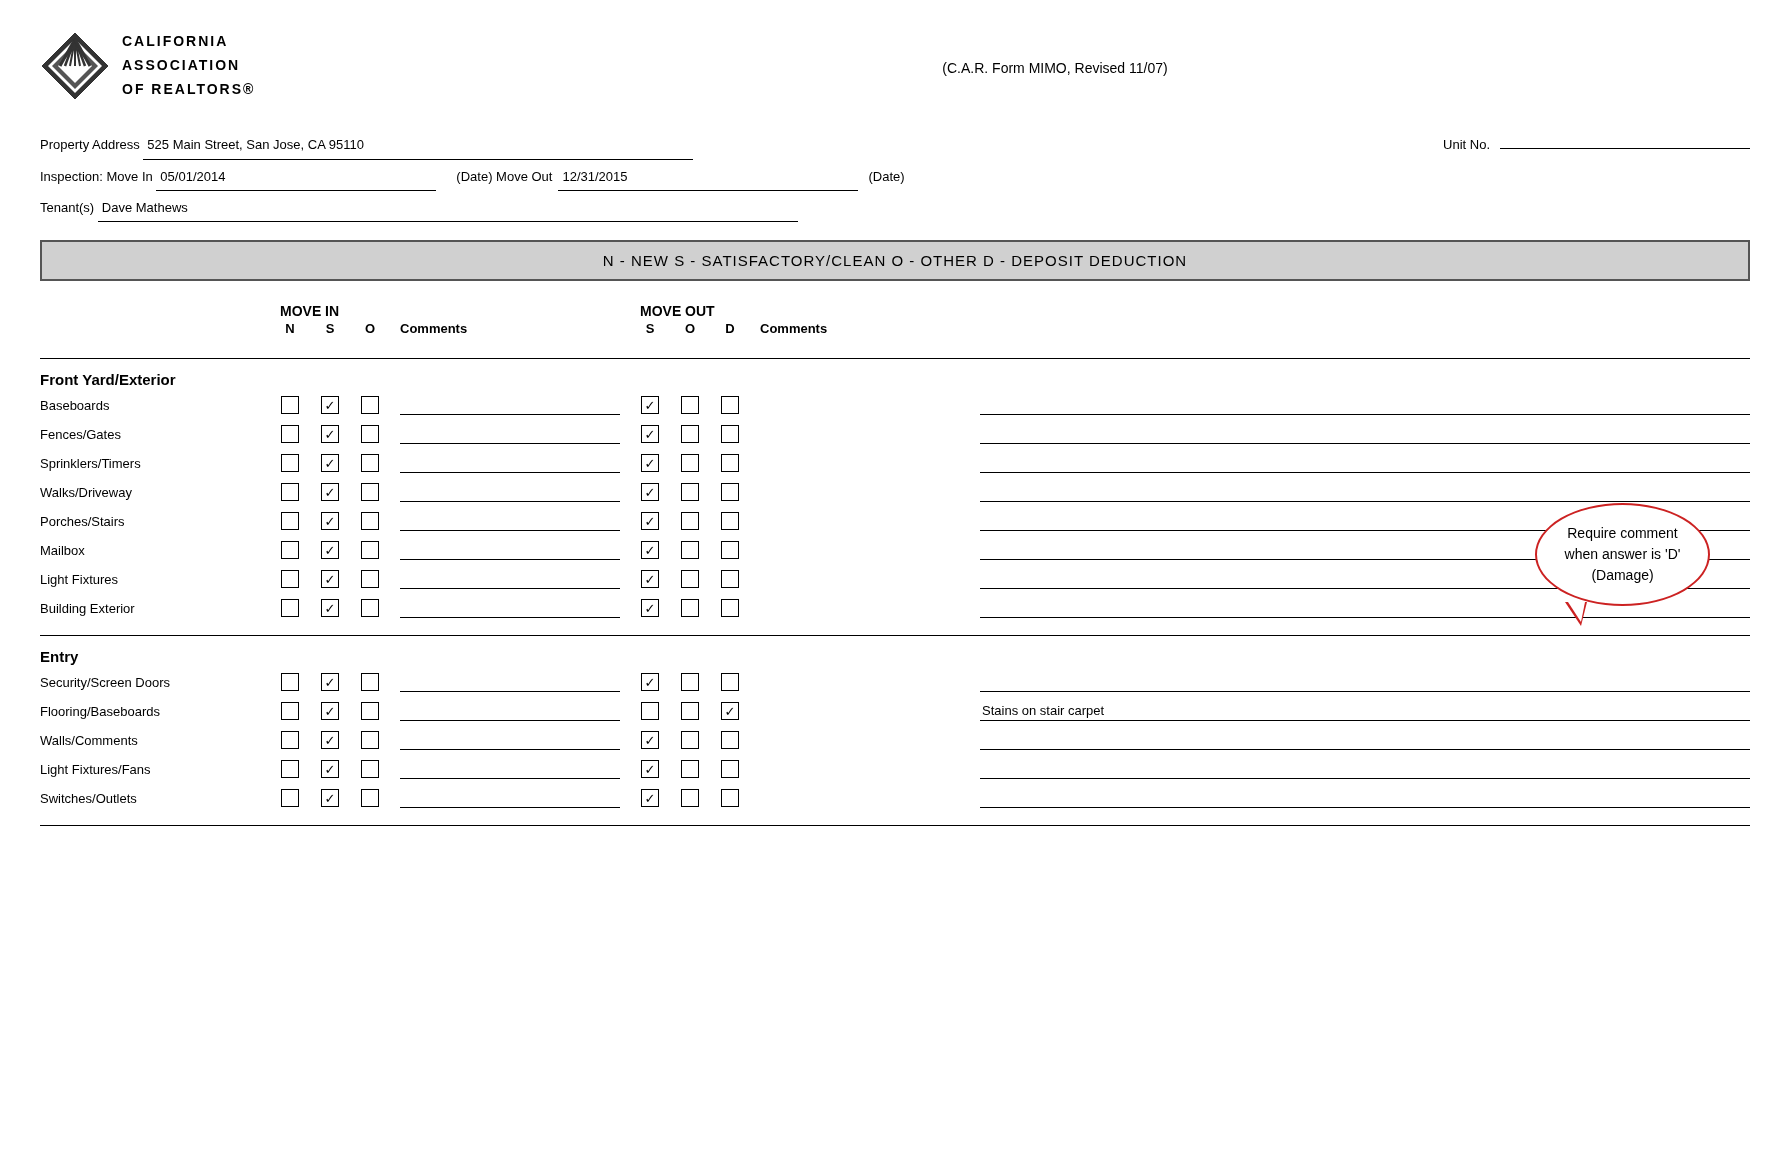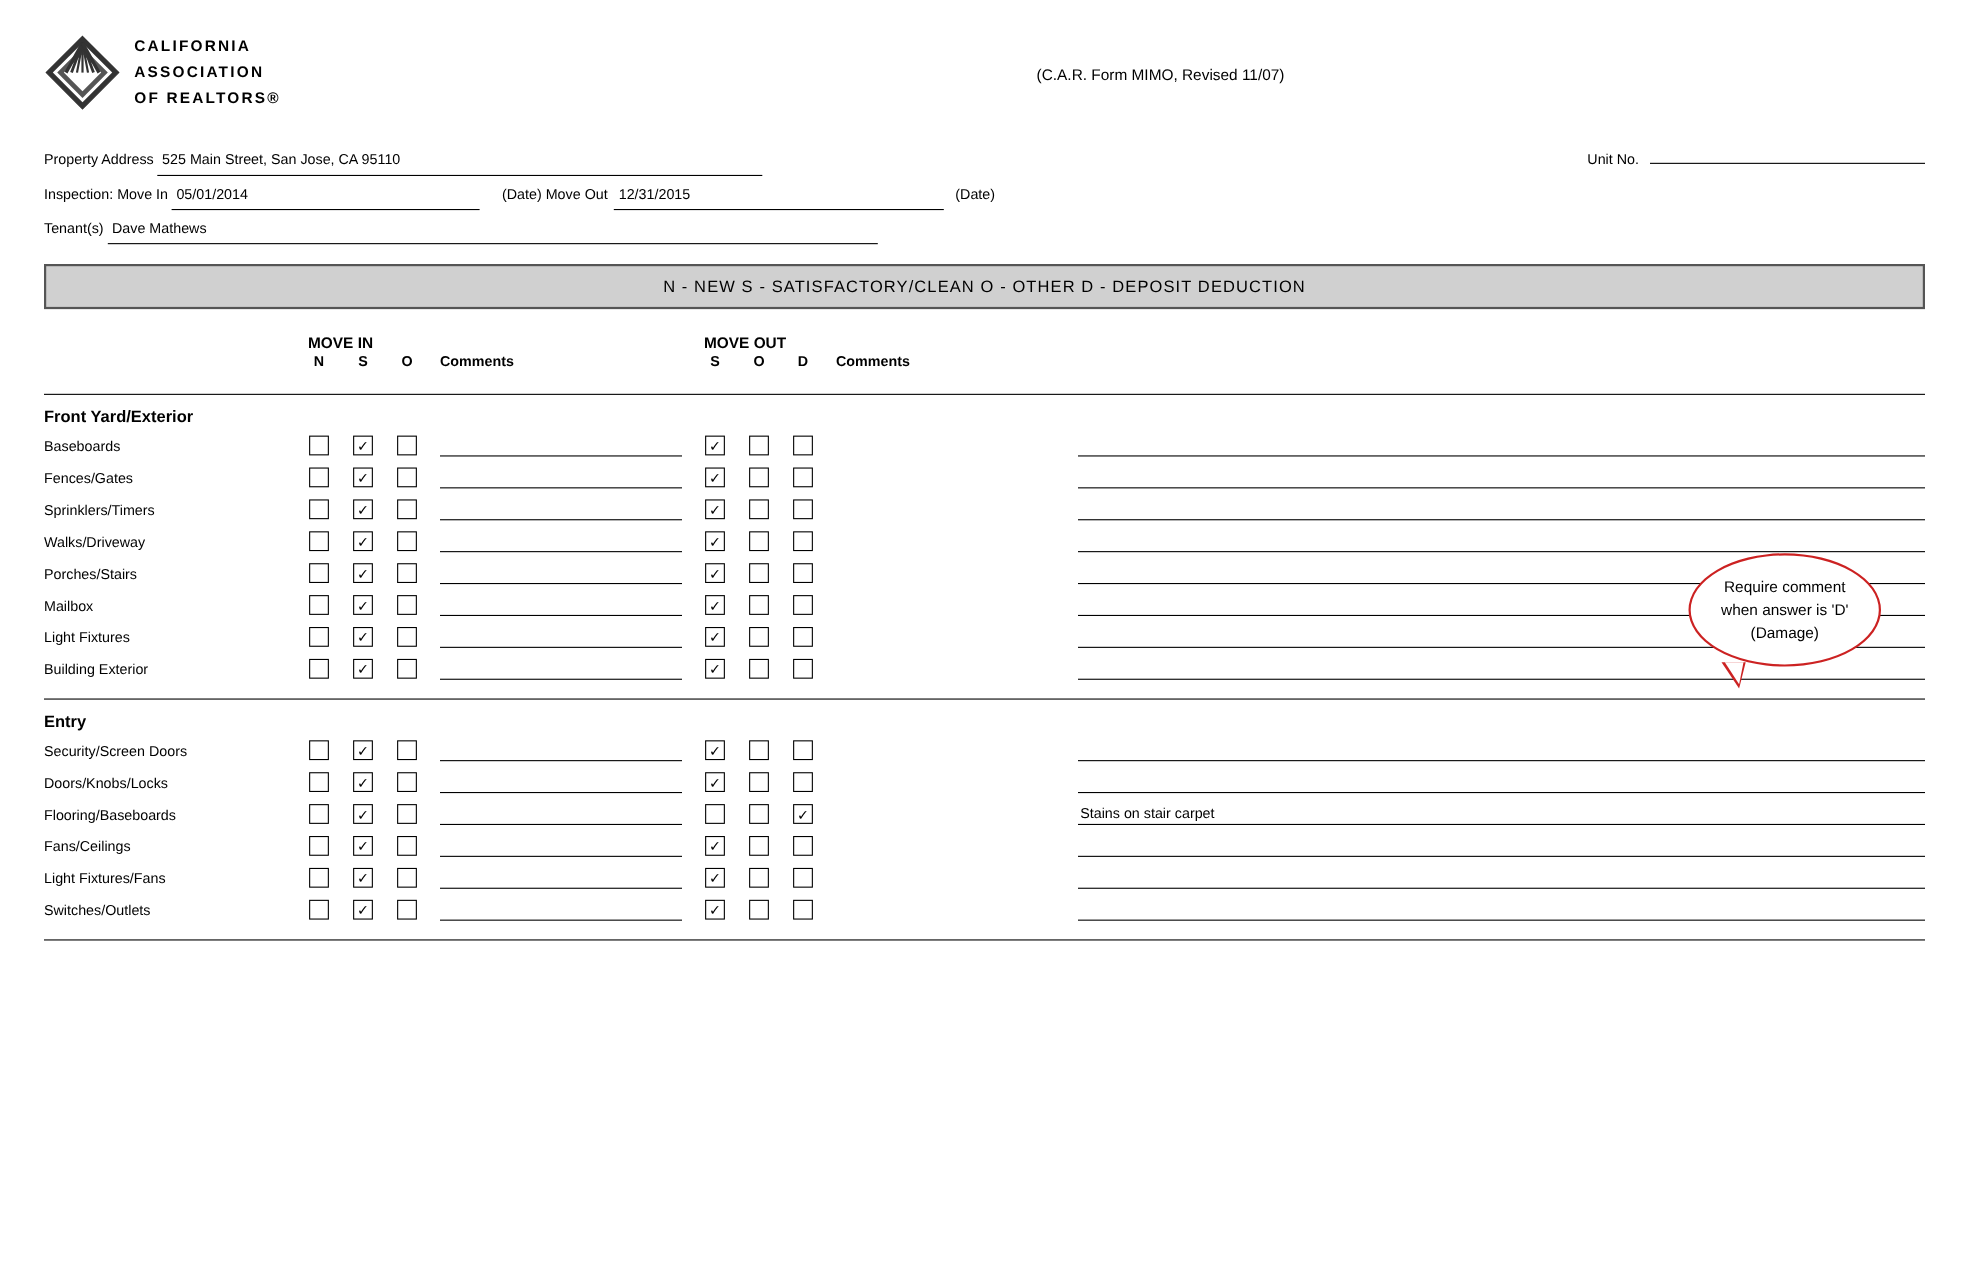--- a/index.html
+++ b/index.html
@@ -549,49 +549,20 @@
             </div>
             <div class="checkbox-cell">
               <div class="checkbox"></div>
             </div>
           </div>
           <div class="row-comment-right" style="flex: 1 1 0%; display: flex; align-items: center; position: relative;">
             <div class="comment-line-right" style="flex: 1 1 0%; border-bottom: 1px solid rgb(0, 0, 0); height: 20px; margin-left: 10px; position: relative;"></div>
           </div>
         </div>
         <div class="inspection-row">
-          <div class="row-label">Doors/Knobs/Locks</div>
-          <div class="row-move-in">
-            <div class="checkbox-cell">
-              <div class="checkbox"></div>
-            </div>
-            <div class="checkbox-cell">
-              <div class="checkbox checked"></div>
-            </div>
-            <div class="checkbox-cell">
-              <div class="checkbox"></div>
-            </div>
-            <div class="comment-line"></div>
-          </div>
-          <div class="row-move-out">
-            <div class="checkbox-cell">
-              <div class="checkbox checked"></div>
-            </div>
-            <div class="checkbox-cell">
-              <div class="checkbox"></div>
-            </div>
-            <div class="checkbox-cell">
-              <div class="checkbox"></div>
-            </div>
-          </div>
-          <div class="row-comment-right" style="flex: 1 1 0%; display: flex; align-items: center; position: relative;">
-            <div class="comment-line-right" style="flex: 1 1 0%; border-bottom: 1px solid rgb(0, 0, 0); height: 20px; margin-left: 10px; position: relative;"></div>
-          </div>
-        </div>
-        <div class="inspection-row">
           <div class="row-label">Flooring/Baseboards</div>
           <div class="row-move-in">
             <div class="checkbox-cell">
               <div class="checkbox"></div>
             </div>
             <div class="checkbox-cell">
               <div class="checkbox checked"></div>
             </div>
             <div class="checkbox-cell">
               <div class="checkbox"></div>
@@ -609,21 +580,21 @@
               <div class="checkbox checked"></div>
             </div>
           </div>
           <div class="row-comment-right" style="flex: 1 1 0%; display: flex; align-items: center; position: relative;">
             <div class="comment-line-right" style="flex: 1 1 0%; border-bottom: 1px solid rgb(0, 0, 0); height: 20px; margin-left: 10px; position: relative;">
               <span style="position: absolute; bottom: 2px; left: 2px; font-size: 13px; white-space: nowrap;">Stains on stair carpet</span>
             </div>
           </div>
         </div>
         <div class="inspection-row">
-          <div class="row-label">Fans/Ceilings</div>
+          <div class="row-label">Walls/Comments</div>
           <div class="row-move-in">
             <div class="checkbox-cell">
               <div class="checkbox"></div>
             </div>
             <div class="checkbox-cell">
               <div class="checkbox checked"></div>
             </div>
             <div class="checkbox-cell">
               <div class="checkbox"></div>
             </div>

